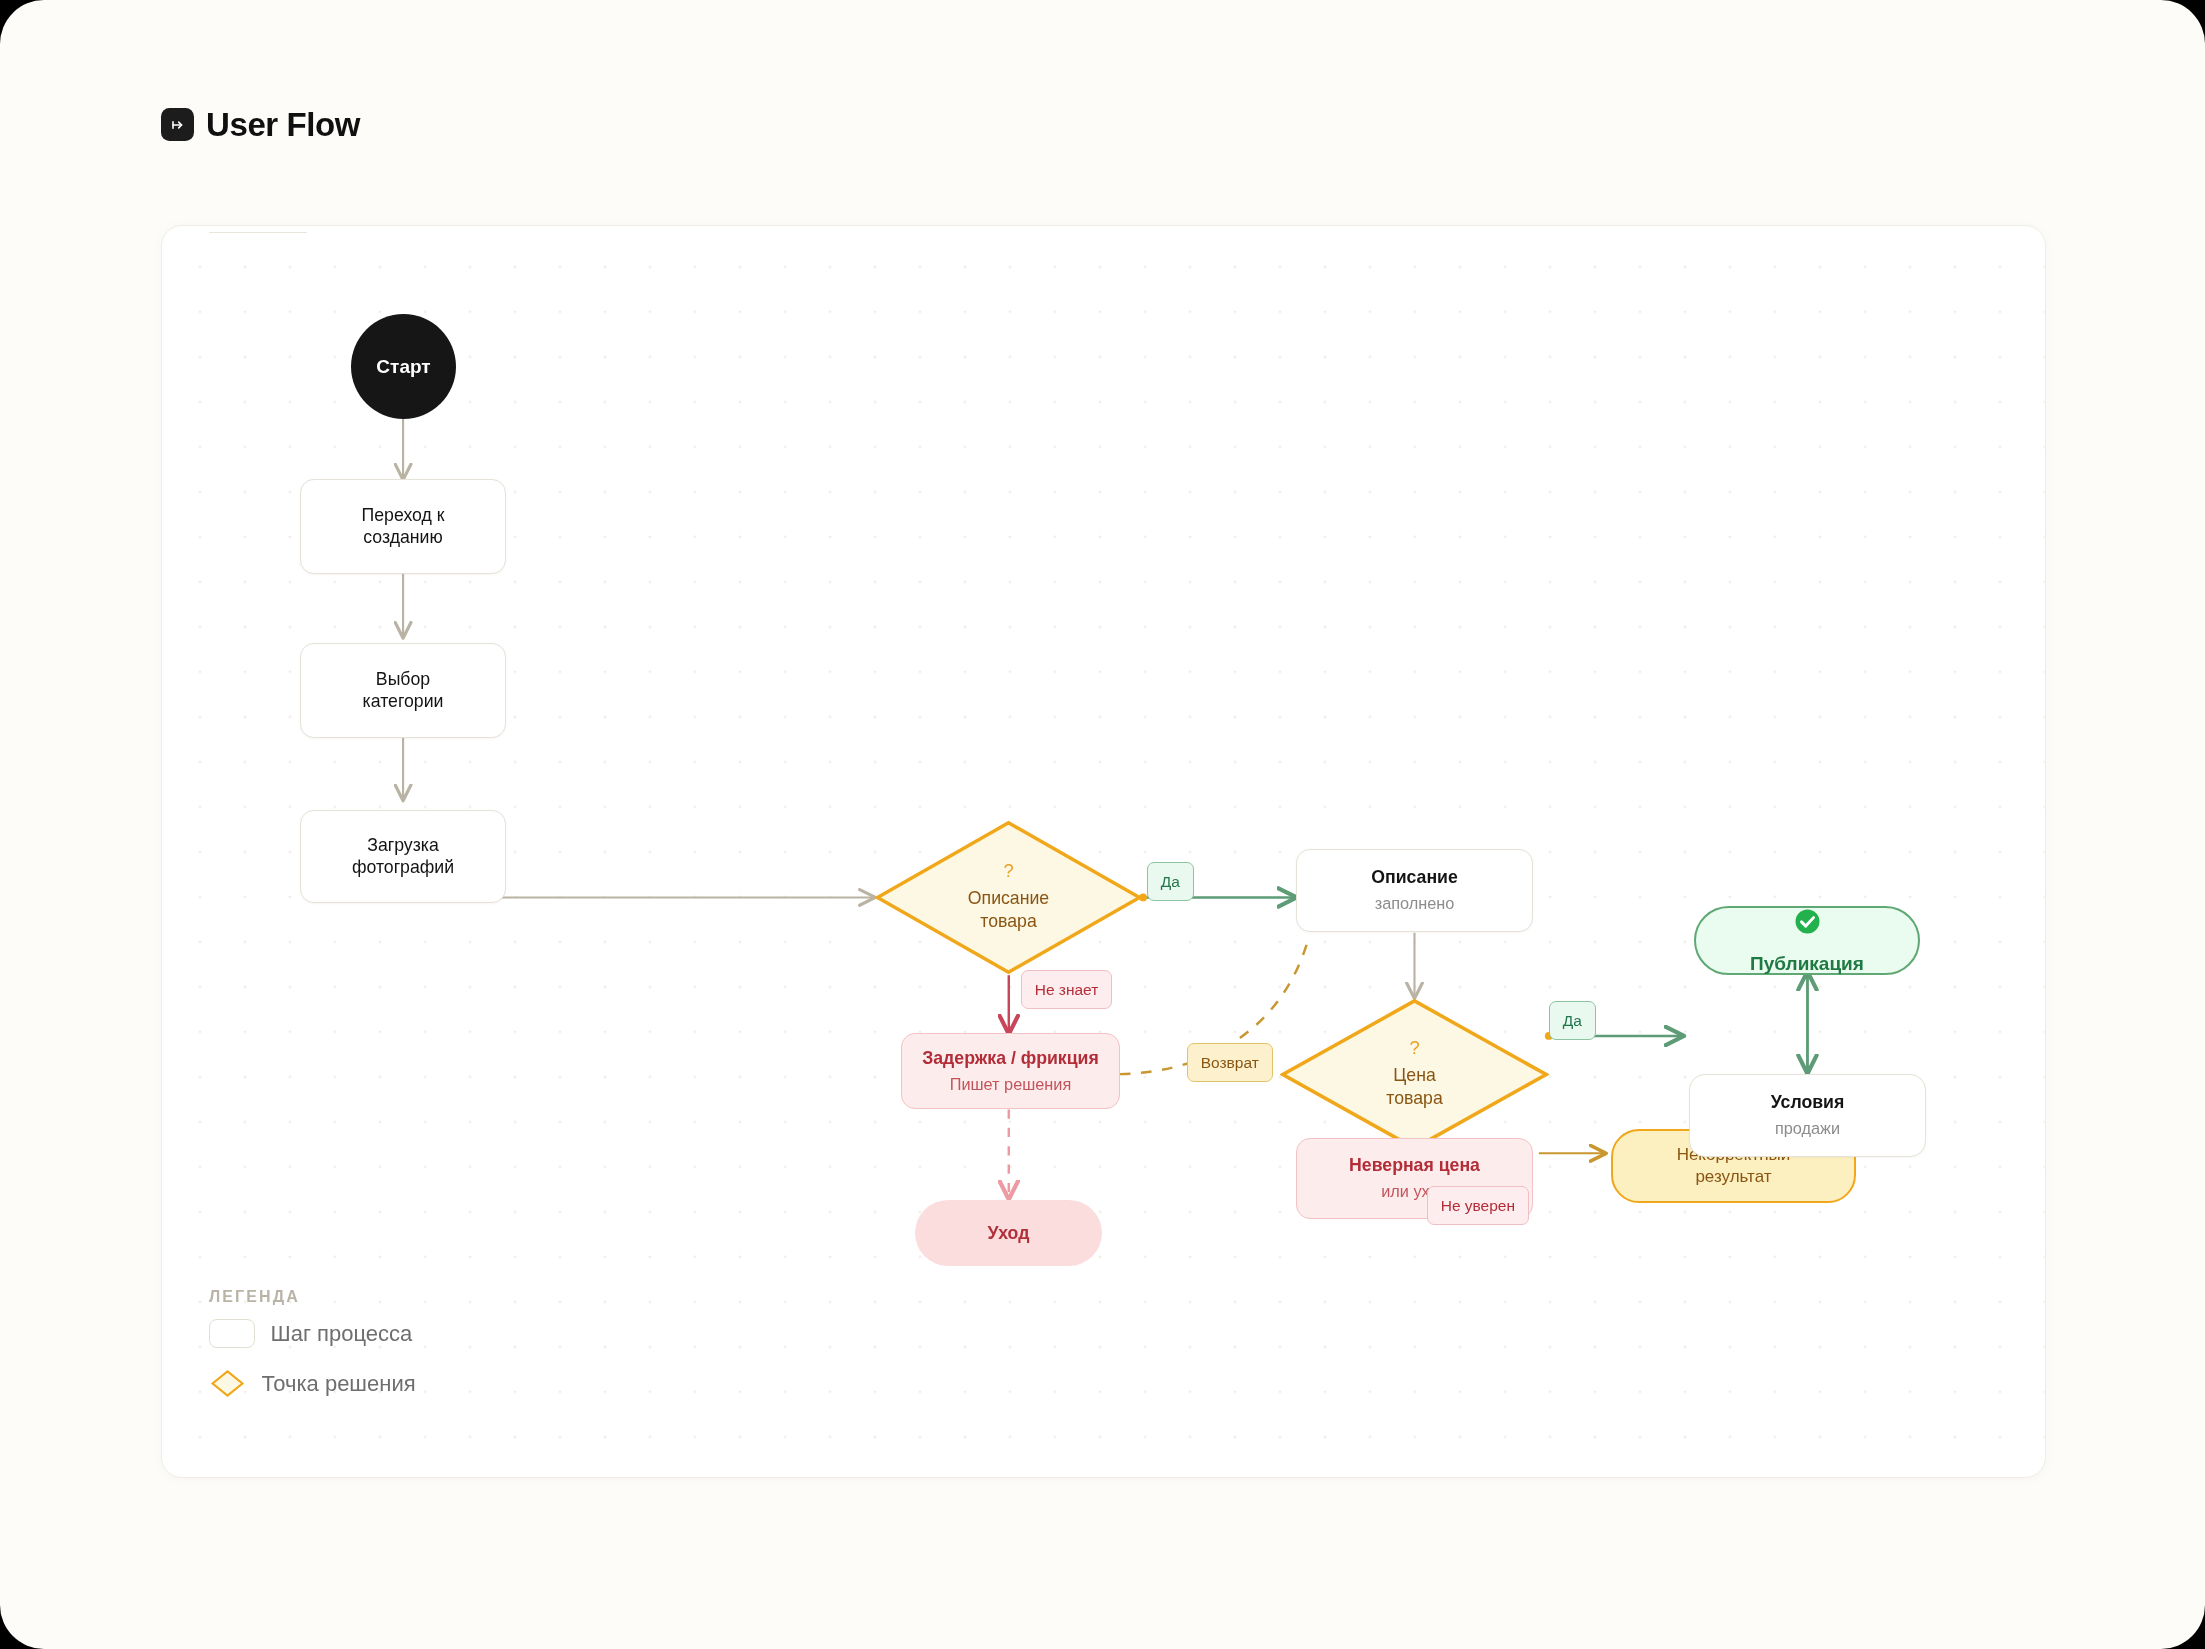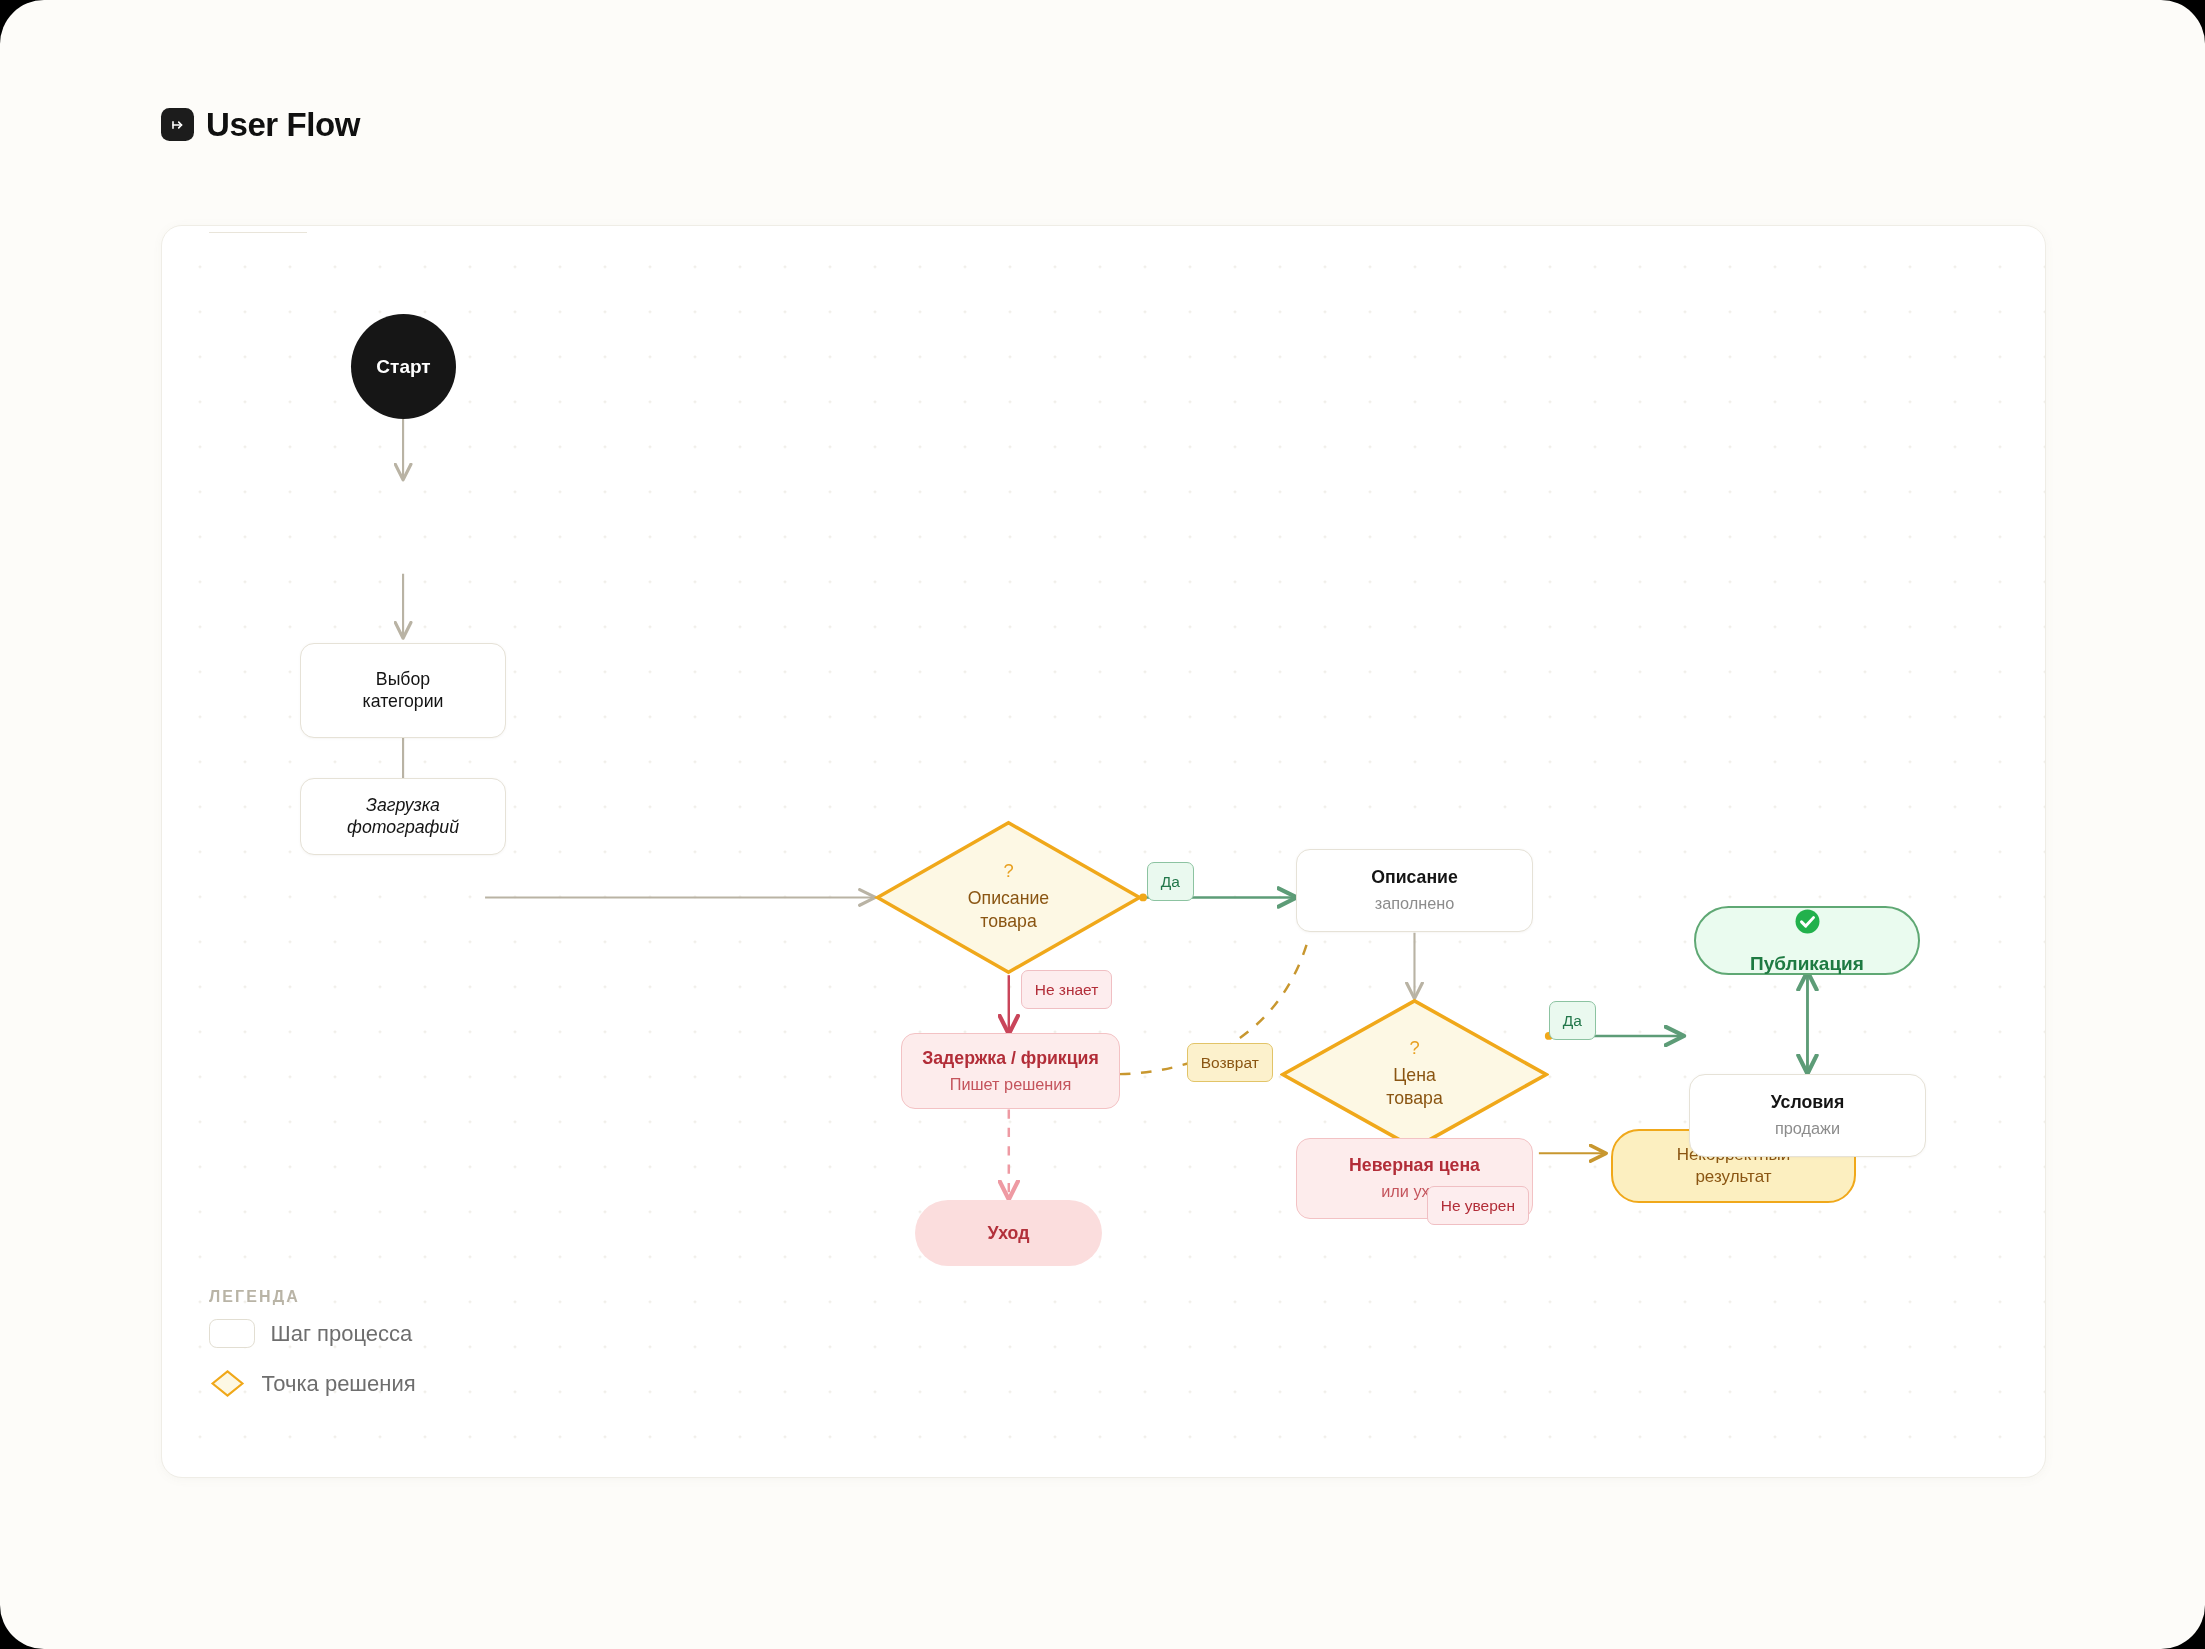--- a/index.html
+++ b/index.html
@@ -158,27 +158,31 @@
       <path d="M2328,1200 V1056" stroke="#5D9C77" stroke-width="3.5" fill="none" marker-end="url(#agr)"></path>
       <path d="M2328,1060 V1198" stroke="#5D9C77" stroke-width="3.5" fill="none" marker-end="url(#agr2)"></path>
     </svg>
 
     <div id="section-rule" style="left:47px;top:5.7px;width:98px;"></div>
 
     <div class="node" id="start-node" style="left:189px;top:88px;">
       <div>Старт</div>
     </div>
 
+    <div class="node step multiline" style="left:138px;top:253px;width:206px;height:95px;">
+      <div class="t1">Переход к</div>
+      <div class="t1">созданию</div>
+    </div>
 
     <div class="node step multiline" style="left:138px;top:417px;width:206px;height:95px;">
       <div class="t1">Выбор</div>
       <div class="t1">категории</div>
     </div>
 
-    <div class="node step multiline" style="left:138px;top:552px;width:206px;height:77px;font-style:italic;">
+    <div class="node step multiline" style="left:138px;top:584px;width:206px;height:93px;">
       <div class="t1">Загрузка</div>
       <div class="t1">фотографий</div>
     </div>
 
     <div class="node diamond" style="left:712px;top:594px;width:269px;height:155px;">
       <svg style="position:absolute;left:0;top:0;" width="269" height="155" viewBox="0 0 380 220">
         <polygon points="190,4 376,110 190,216 4,110" fill="#FDF8E4" stroke="#F0A81A" stroke-width="5"></polygon>
       </svg>
       <div class="dlabel">
         <div class="qm">?</div>

